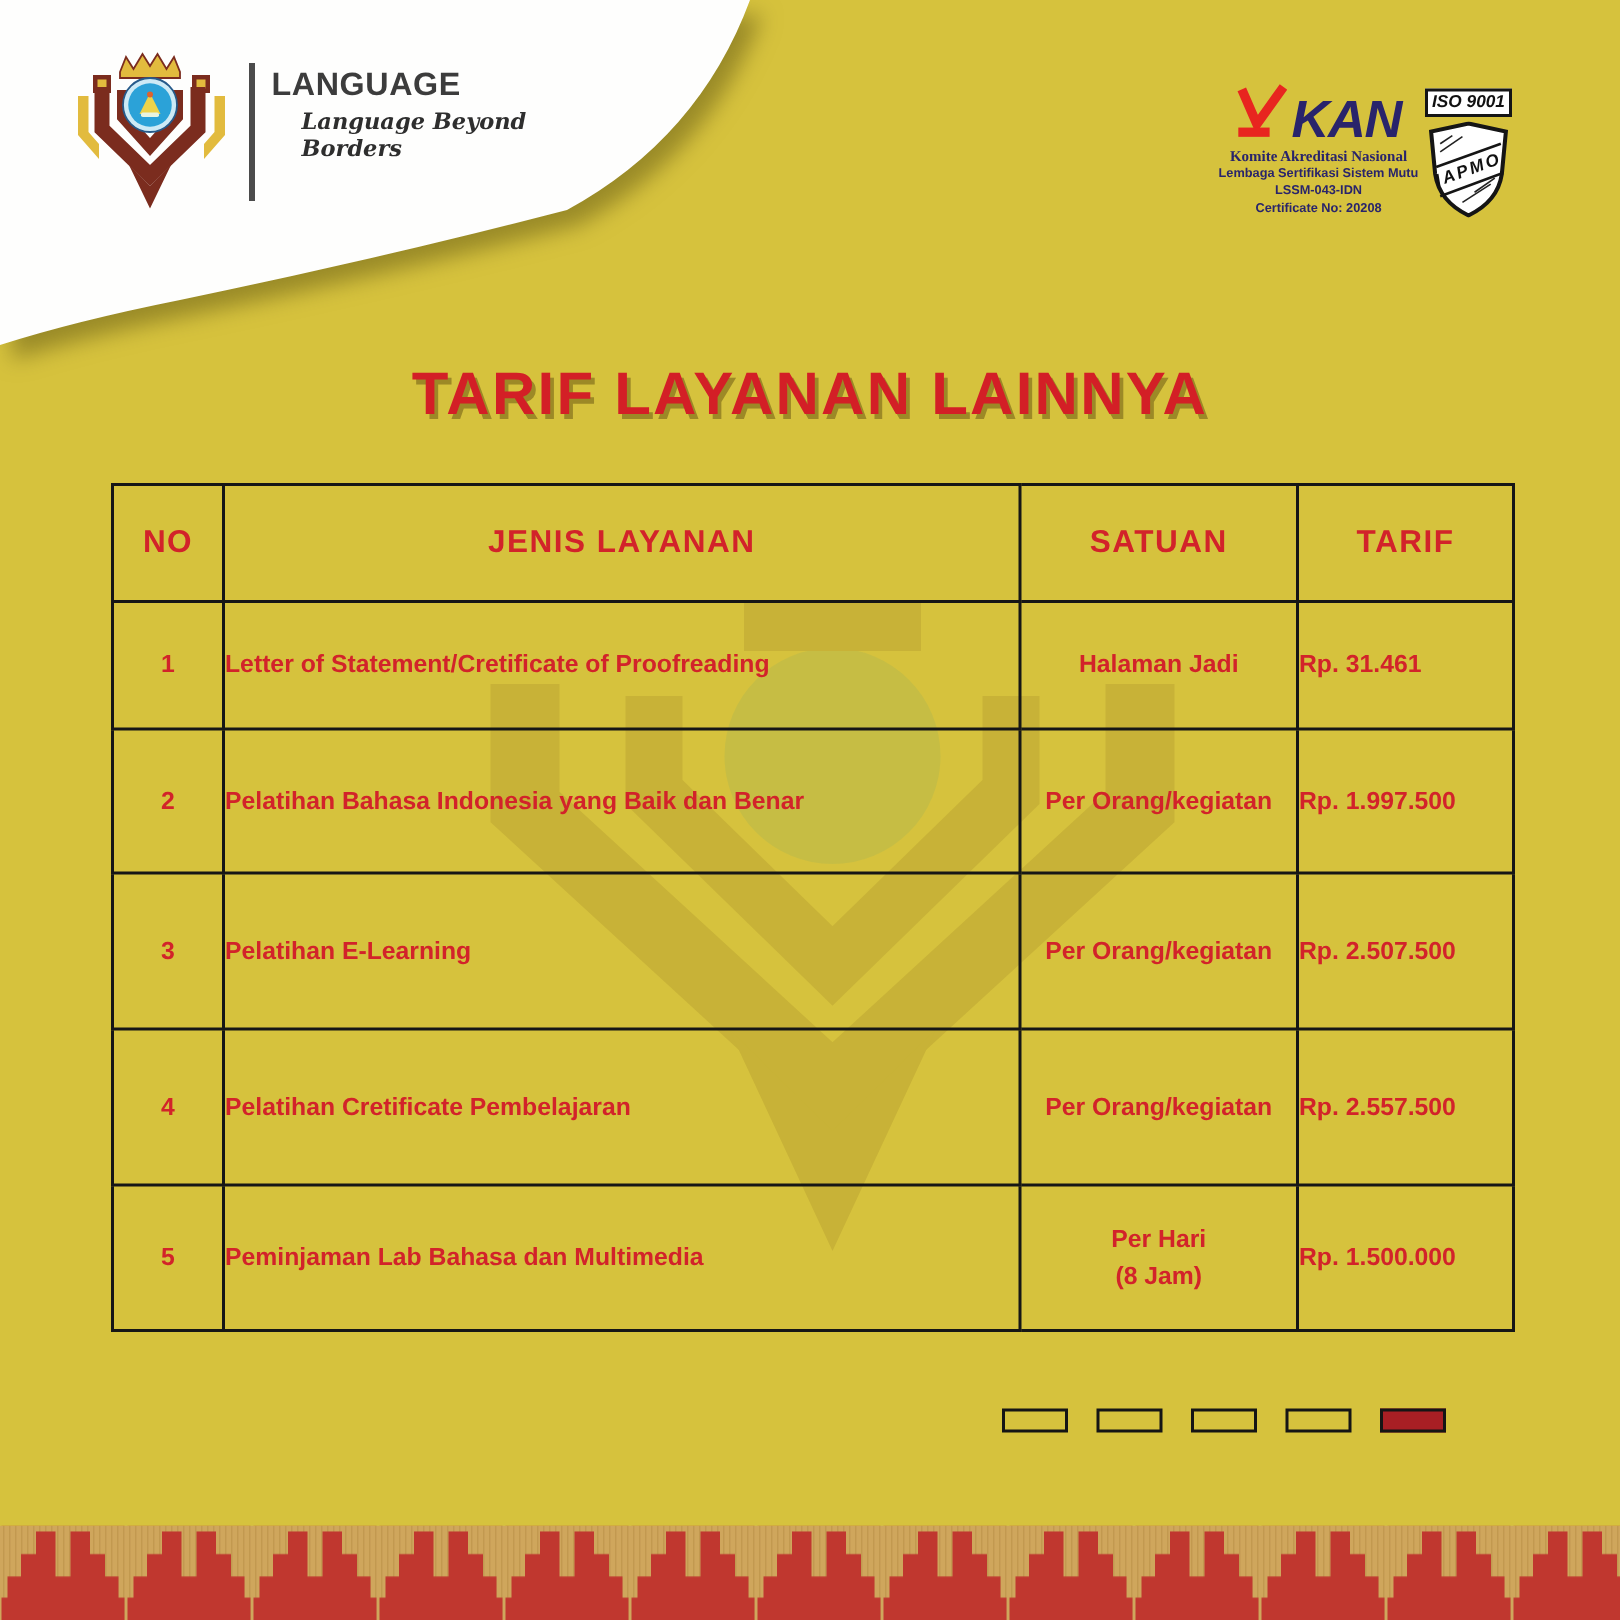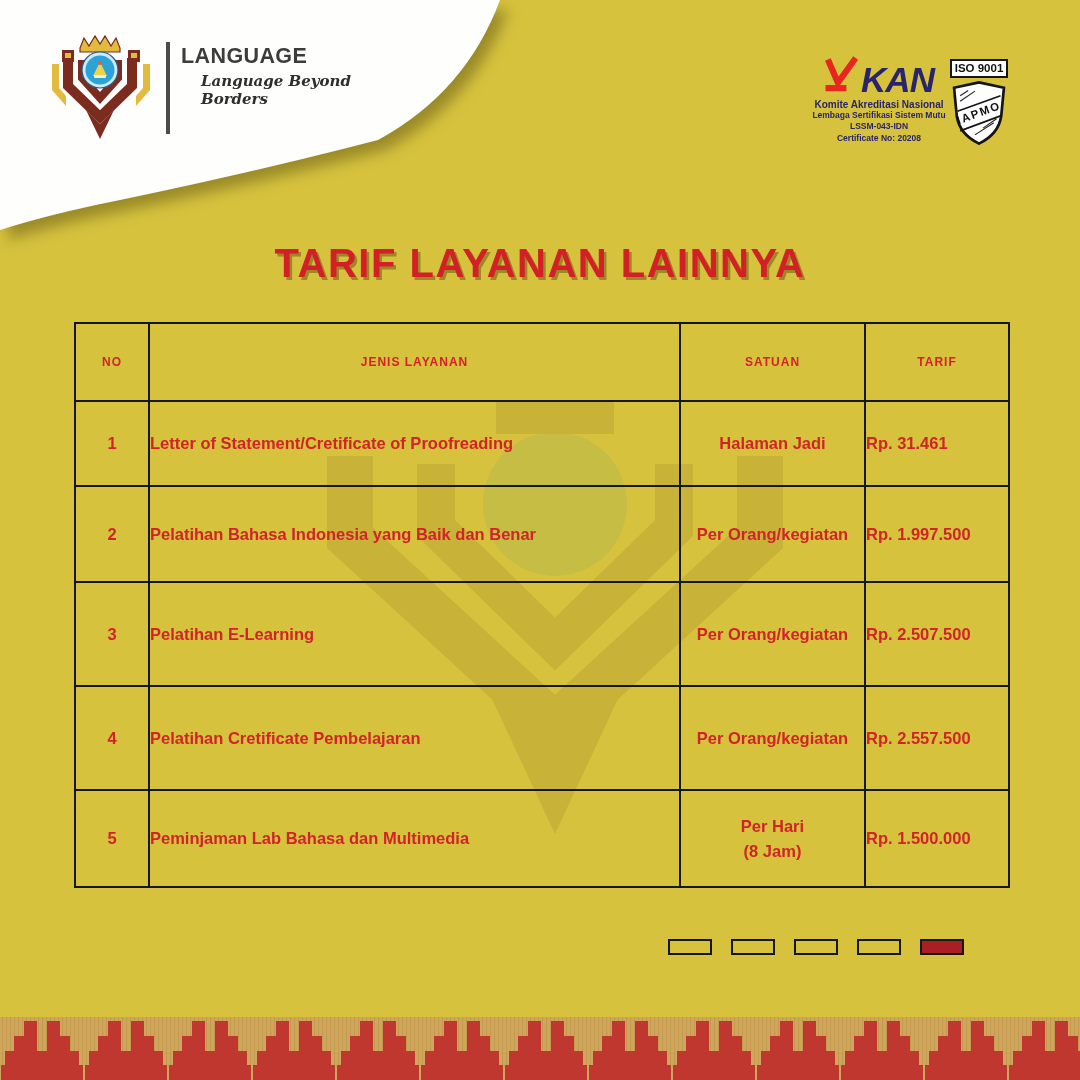--- a/index.html
+++ b/index.html
@@ -14,45 +14,45 @@
   .brand{position:absolute;top:0;left:0;width:420px;height:200px;}
   .brand-mark{position:absolute;left:40px;top:28px;}
   .brand-divider{position:absolute;left:166px;top:42px;width:4px;height:92px;background:#4b4b4b;}
   .brand-text{position:absolute;left:181px;top:45px;}
   .brand-line{font-size:21.5px;font-weight:bold;color:#3c3c3c;line-height:1.06;letter-spacing:.4px;}
   .brand-tagline{margin-top:4px;font-family:"DejaVu Serif",serif;font-style:italic;font-weight:bold;font-size:15px;color:#2e2e2e;margin-left:20px;}
   
   .kan{position:absolute;left:812px;top:54px;width:134px;text-align:center;color:#29246b;}
   .kan-top{display:flex;align-items:flex-end;justify-content:center;gap:3px;height:42px;}
   .kan-acronym{font-size:35px;font-weight:bold;font-style:italic;letter-spacing:-1px;line-height:.95;}
-  .kan-name{font-size:10px;font-weight:bold;margin-top:3px;white-space:nowrap;}
+  .kan-name{font-size:10px;font-weight:bold;margin-top:3px;white-space:nowrap;font-family:Liberation Serif, serif;}
   .kan-sub{font-size:8.5px;font-weight:bold;line-height:1.35;white-space:nowrap;}
   
-  .iso{position:absolute;left:950px;top:59px;width:58px;text-align:center;}
+  .iso{position:absolute;left:950px;top:59px;width:58px;text-align:center;font-style:italic;}
   .iso-box{box-sizing:border-box;width:58px;height:19px;border:2px solid #151515;background:#fff;
     font-size:11.5px;font-weight:bold;color:#111;line-height:15px;}
   .iso-shield{margin-top:3px;}
   
   .title{
     position:absolute;top:241px;left:0;width:100%;text-align:center;
     font-size:40px;font-weight:bold;letter-spacing:1.5px;color:#d31f26;
     text-shadow:2.5px 3px 0 rgba(116,99,24,.6);
   }
   
   .watermark{position:absolute;left:318px;top:386px;width:474px;height:530px;opacity:.30;pointer-events:none;}
   
   table.rates{
     position:absolute;left:74px;top:322px;width:934px;
     border-collapse:collapse;table-layout:fixed;
   }
   table.rates td,table.rates th{
     border:2.5px solid #161616;color:#d2232a;background:transparent;
     font-weight:bold;vertical-align:middle;padding:0;
   }
-  table.rates th{font-size:12px;letter-spacing:1px;text-align:center;}
+  table.rates th{font-size:21px;letter-spacing:1px;text-align:center;}
   table.rates td{font-size:16.5px;}
   .col-no{width:74px;} .col-jenis{width:531px;} .col-satuan{width:185px;} .col-tarif{width:144px;}
   tr.hdr{height:78px;} tr.r1{height:85px;} tr.r2{height:96px;} tr.r3{height:104px;} tr.r4{height:104px;} tr.r5{height:97px;}
   td.c-no{text-align:center;}
   td.c-jenis{text-align:left;padding-left:22px;padding-right:8px;}
   td.c-satuan{text-align:center;white-space:pre-line;line-height:1.5;}
   td.c-tarif{text-align:left;padding-left:12px;}
   
   .pager{position:absolute;left:668px;top:939px;display:flex;gap:19px;}
   .pager-item{box-sizing:border-box;width:44px;height:16px;border:2.5px solid #151515;background:transparent;}

